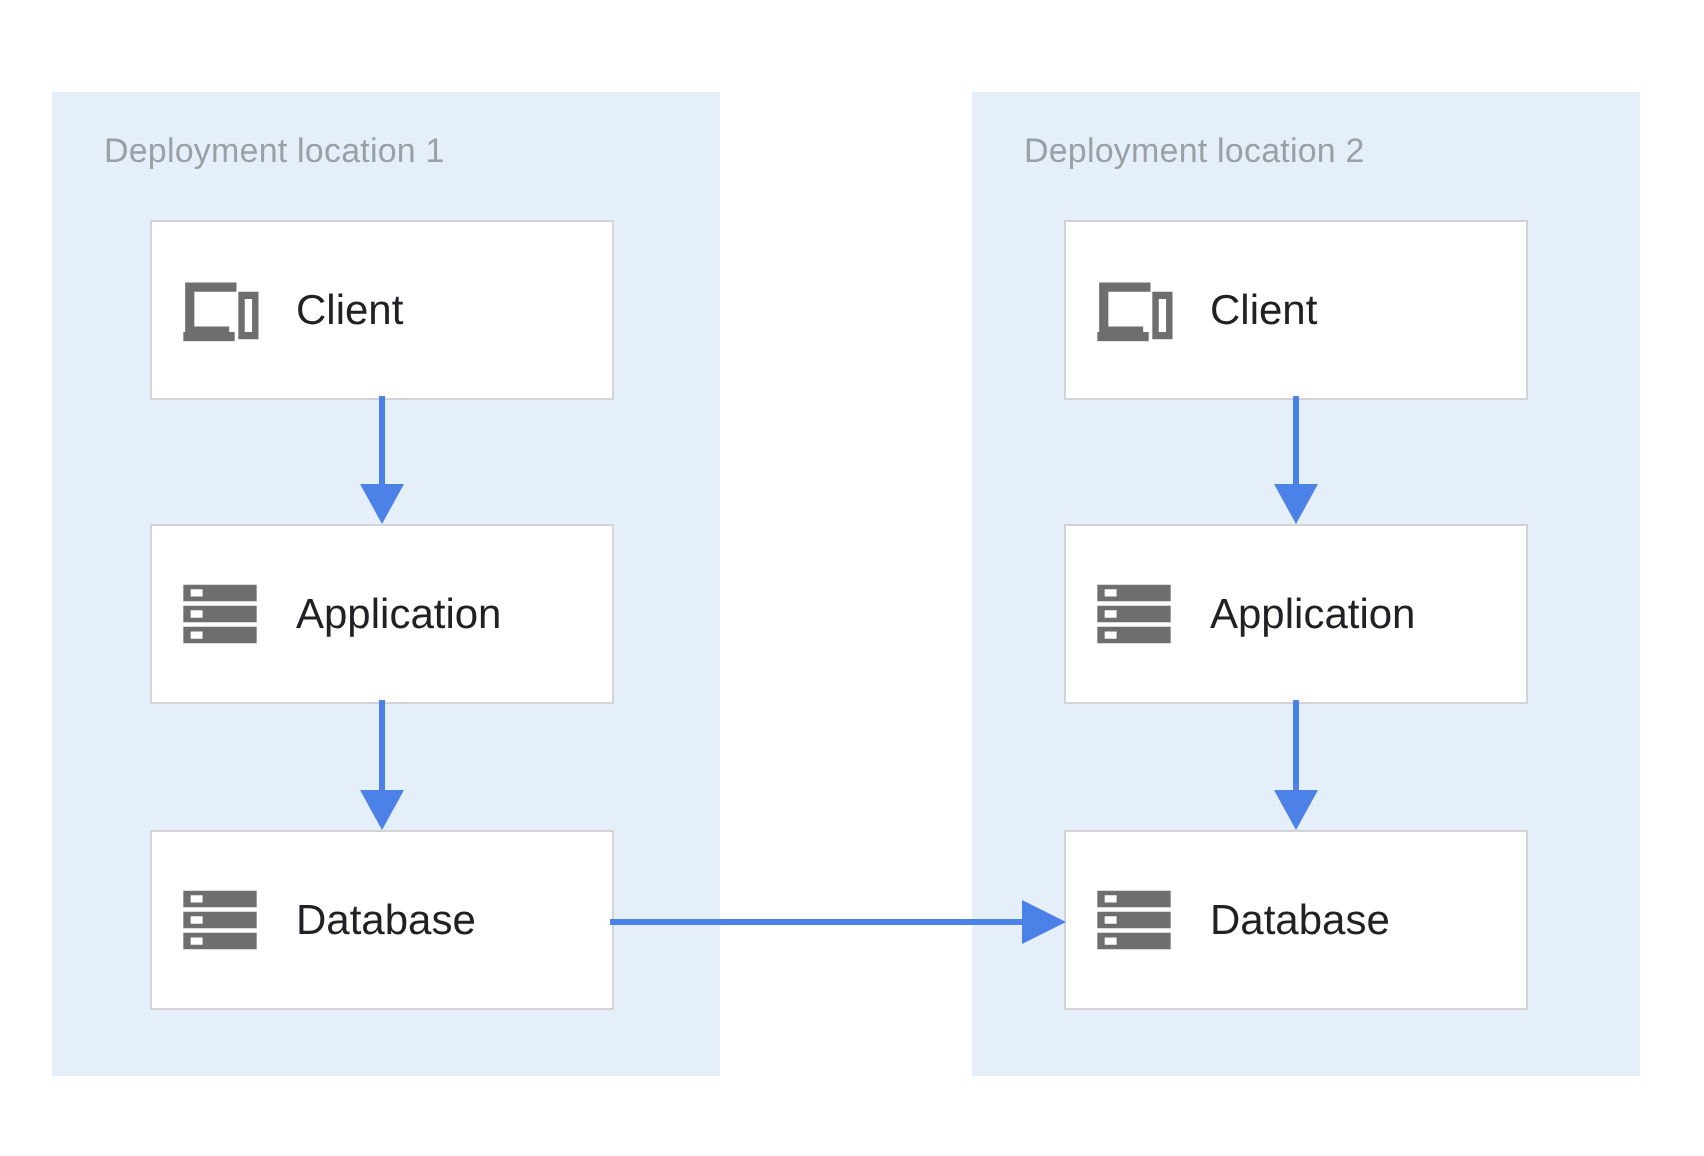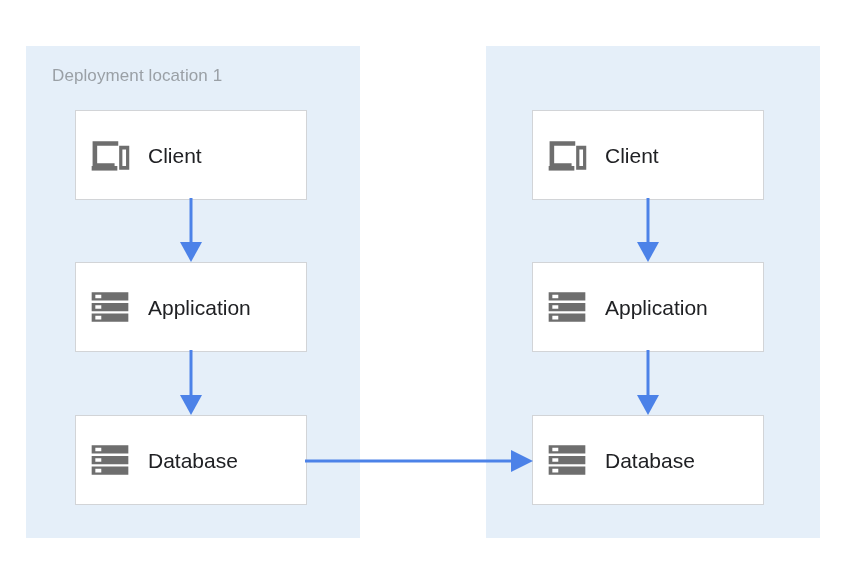--- a/index.html
+++ b/index.html
@@ -128,20 +128,21 @@
       <g fill="#6E6E6E">
         <path d="M4 8 H44 V17 H4 Z M8 10.5 H14.5 V14.5 H8 Z" fill-rule="evenodd"></path>
         <path d="M4 19.5 H44 V28.5 H4 Z M8 22 H14.5 V26 H8 Z" fill-rule="evenodd"></path>
         <path d="M4 31 H44 V40 H4 Z M8 33.5 H14.5 V37.5 H8 Z" fill-rule="evenodd"></path>
       </g>
     </svg>
     <span class="node-label no-select">Database</span>
   </div>
 
   <div id="zone-2" class="zone"></div>
+  <div id="zone-2-label" class="zone-label no-select">Deployment location 2</div>
 
   <div id="node-client-2" class="node">
     <svg class="node-icon" viewBox="0 0 48 48">
       <path d="M5 9 H33 V14 H10 V33 H29 V38 H5 Z" fill="#6E6E6E"></path>
       <rect x="4" y="36" width="28" height="5" fill="#6E6E6E"></rect>
       <path d="M34 14 H45 V40 H34 Z M37.5 18 H41.5 V36 H37.5 Z" fill="#6E6E6E" fill-rule="evenodd"></path>
     </svg>
     <span class="node-label no-select">Client</span>
   </div>
 

